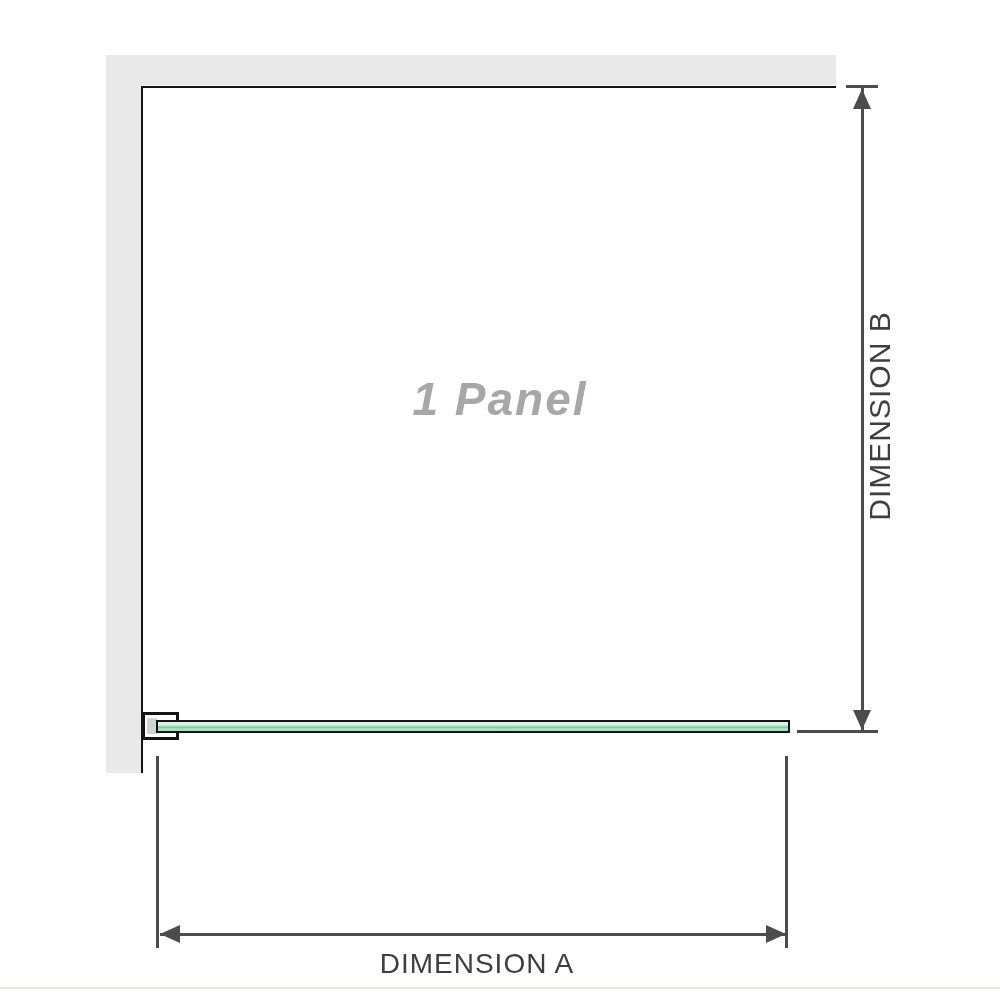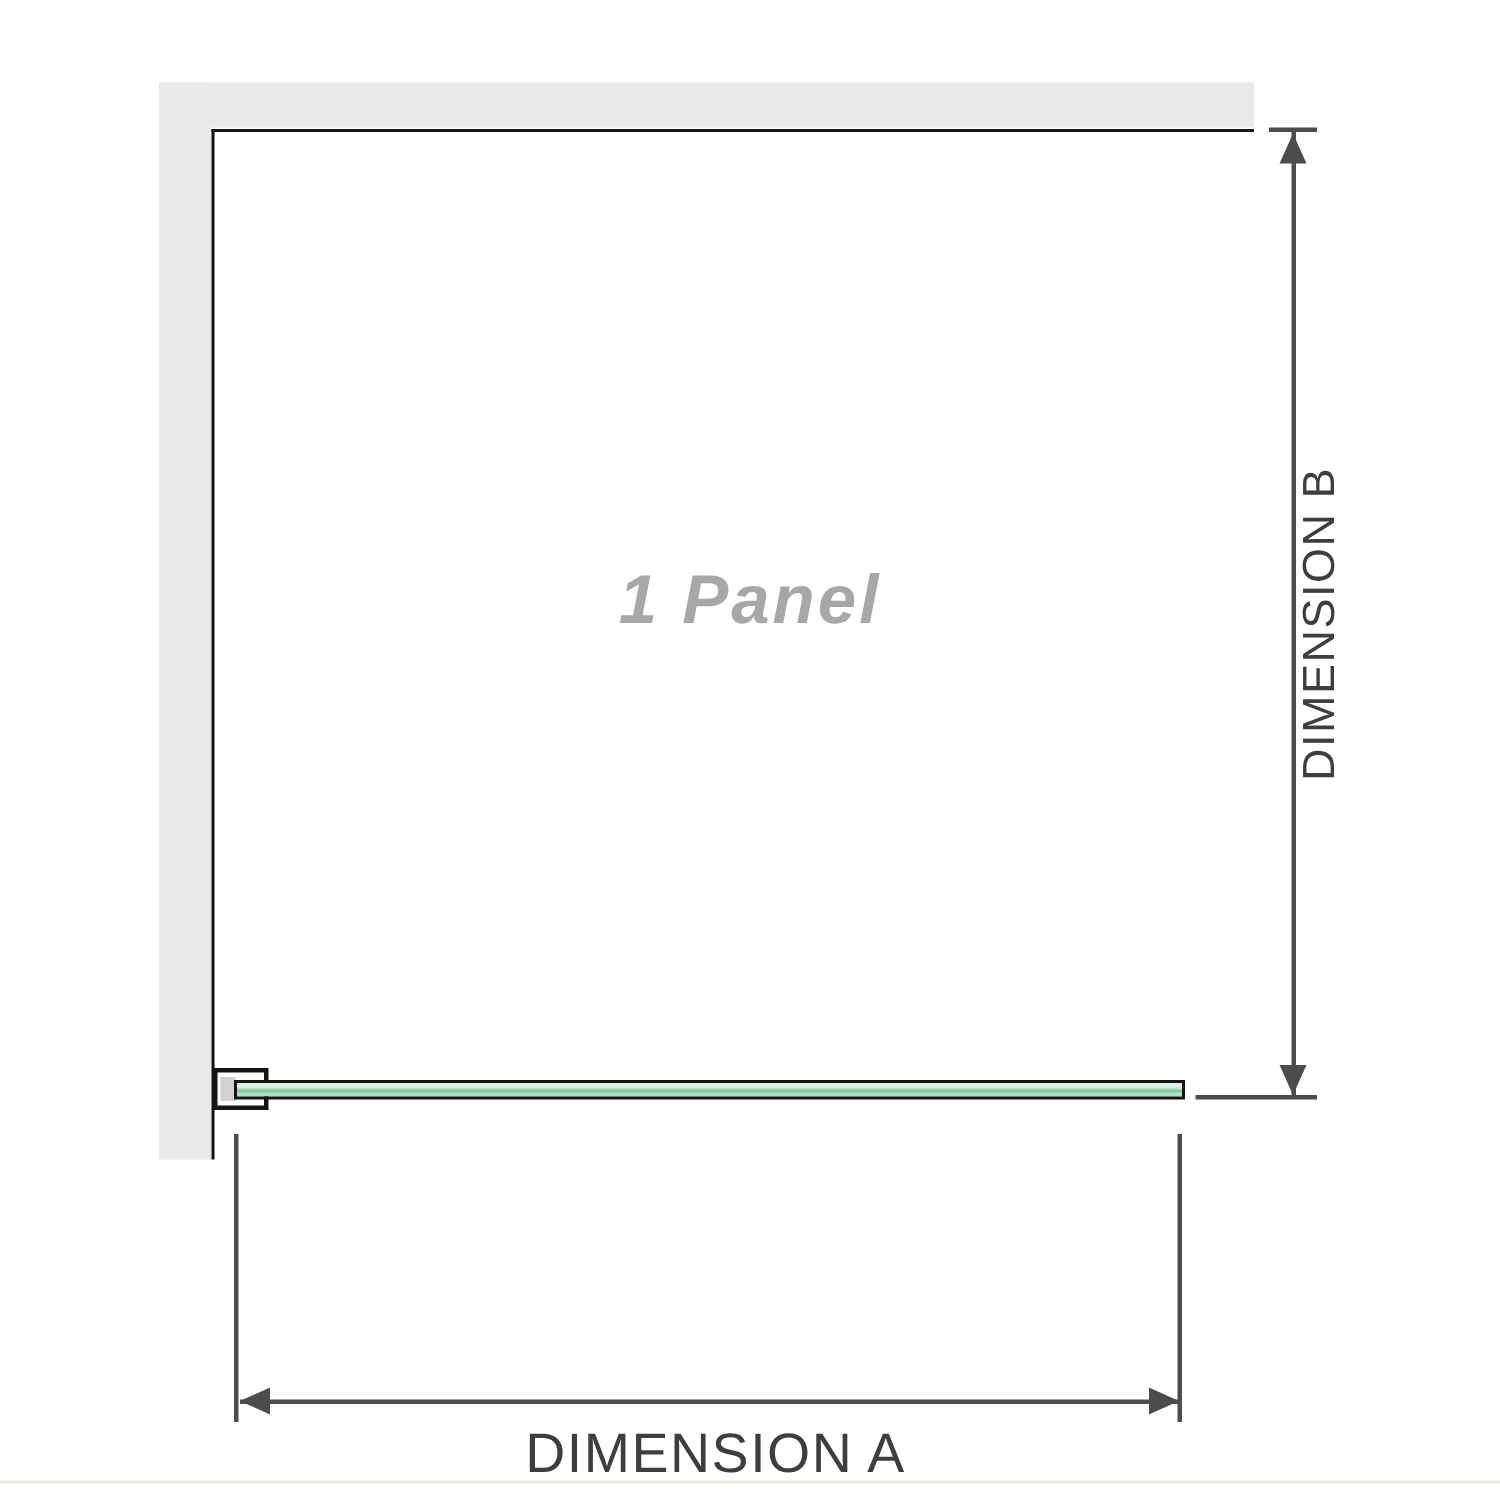--- a/index.html
+++ b/index.html
@@ -68,21 +68,21 @@
   .dima-ext-left{left:156px;top:756px;width:3px;height:192px;background:var(--line);}
   .dima-ext-right{left:785px;top:756px;width:3px;height:192px;background:var(--line);}
   .dima-line{left:160px;top:933px;width:626px;height:3px;background:var(--line);}
   .arrow-left{left:160px;top:925px;
     border-top:9px solid transparent;border-bottom:9px solid transparent;
     border-right:20px solid var(--line);}
   .arrow-right{left:766px;top:925px;
     border-top:9px solid transparent;border-bottom:9px solid transparent;
     border-left:20px solid var(--line);}
   .dima-label{left:477px;top:948px;transform:translateX(-50%);
-    font-size:37px;font-weight:400;letter-spacing:1px;color:var(--label-text);
+    font-size:28px;font-weight:400;letter-spacing:1px;color:var(--label-text);
     white-space:nowrap;}
 
   
   .separator{left:0;top:987px;width:1000px;height:2px;background:var(--separator);}
 </style>
 </head>
 <body>
 
 <div class="canvas">
 

